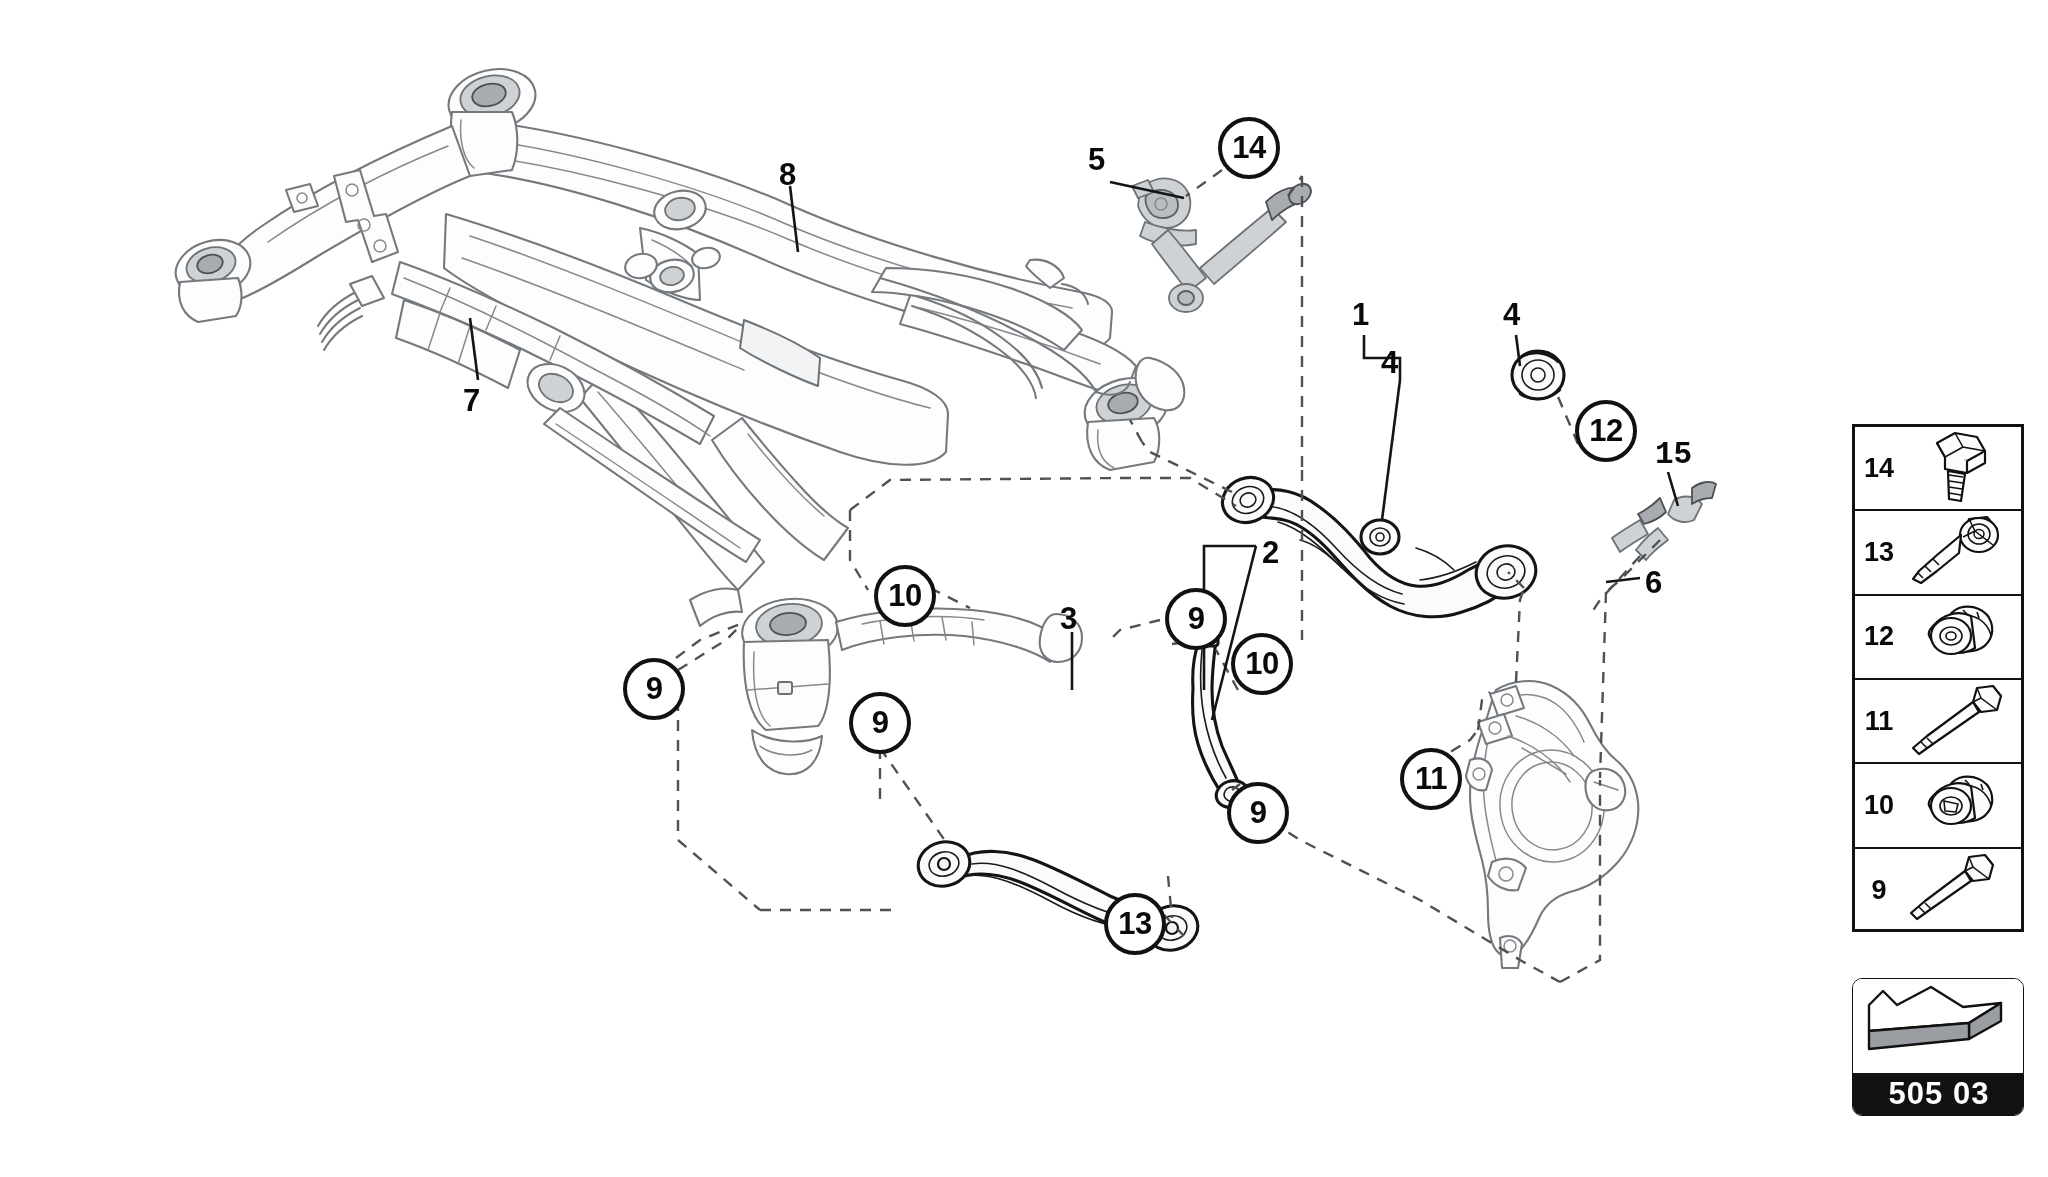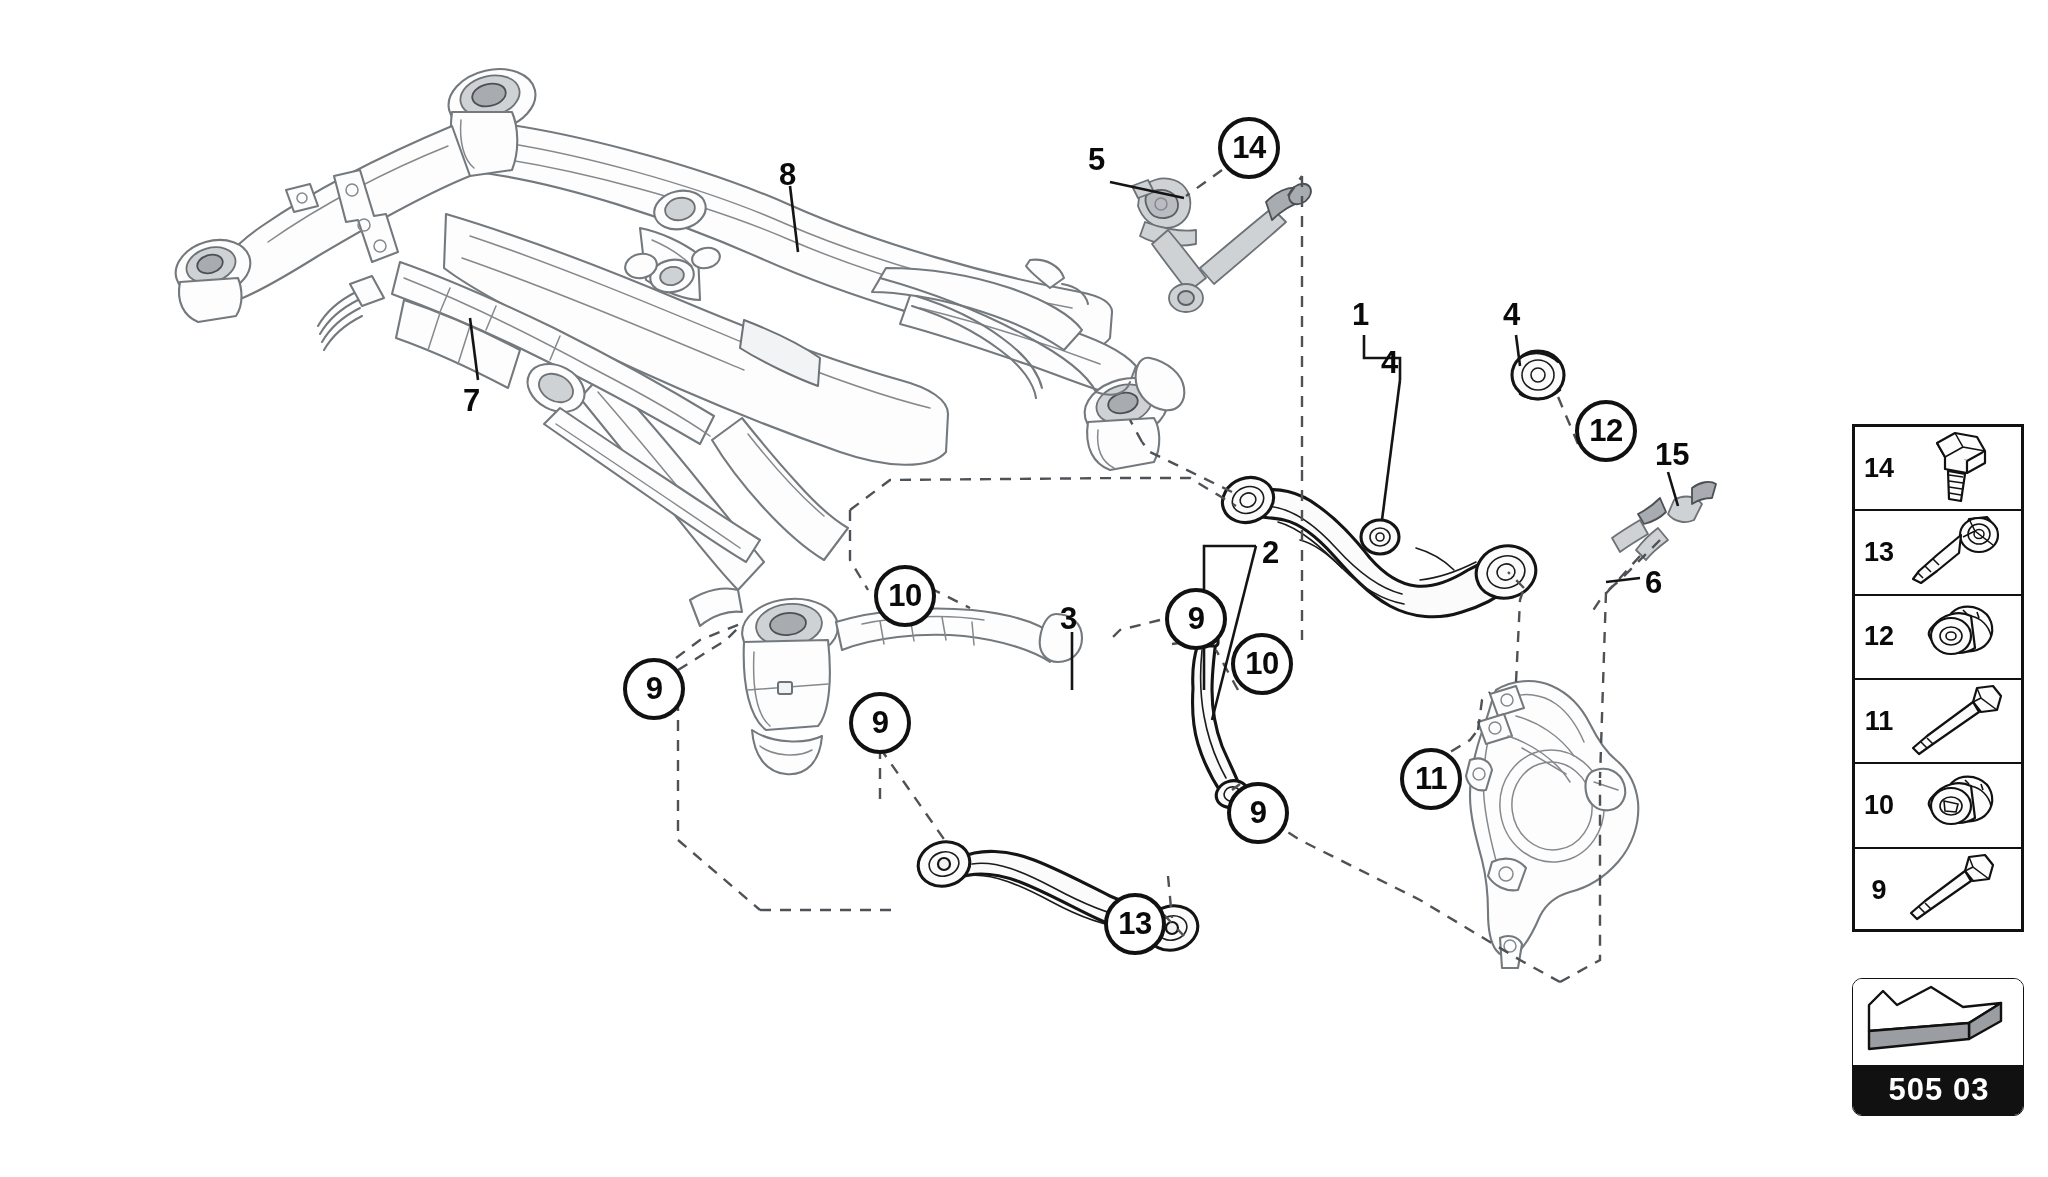--- a/index.html
+++ b/index.html
@@ -98,21 +98,21 @@
     z-index: 30;
   }
   #badge-art {
     position: absolute; left:0; top:0; width: 172px; height: 90px;
     background: #fff;
   }
   #badge-label {
     position: absolute;
     left: 0; bottom: 0;
     width: 172px;
-    height: 50px;
+    height: 42px;
     background: #111;
     color: #fff;
     font-size: 31px;
     font-weight: bold;
     display: flex;
     align-items: center;
     justify-content: center;
     letter-spacing: 1px;
   }
   
@@ -512,21 +512,21 @@
   <div class="bubble" style="left:1104px; top:893px;">
       <span>13</span>
     </div>
 
   <div class="plabel" style="left:779px;  top:157px;">8</div>
   <div class="plabel" style="left:1088px; top:142px;">5</div>
   <div class="plabel" style="left:1352px; top:297px;">1</div>
   <div class="plabel" style="left:1381px; top:345px;">4</div>
   <div class="plabel" style="left:1503px; top:297px;">4</div>
   <div class="plabel" style="left:463px;  top:383px;">7</div>
-  <div class="plabel" style="left:1655px; top:437px;">15</div>
+  <div class="plabel" style="left:1655px; top:437px;font-family:Liberation Mono, monospace;">15</div>
   <div class="plabel" style="left:1262px; top:535px;">2</div>
   <div class="plabel" style="left:1645px; top:565px;">6</div>
   <div class="plabel" style="left:1060px; top:601px;">3</div>
 
   <div id="legend">
 
     <div class="legend-row">
       <div class="legend-num">14</div>
       <div class="legend-art">
         <svg width="118" height="84" viewBox="0 0 118 84">

